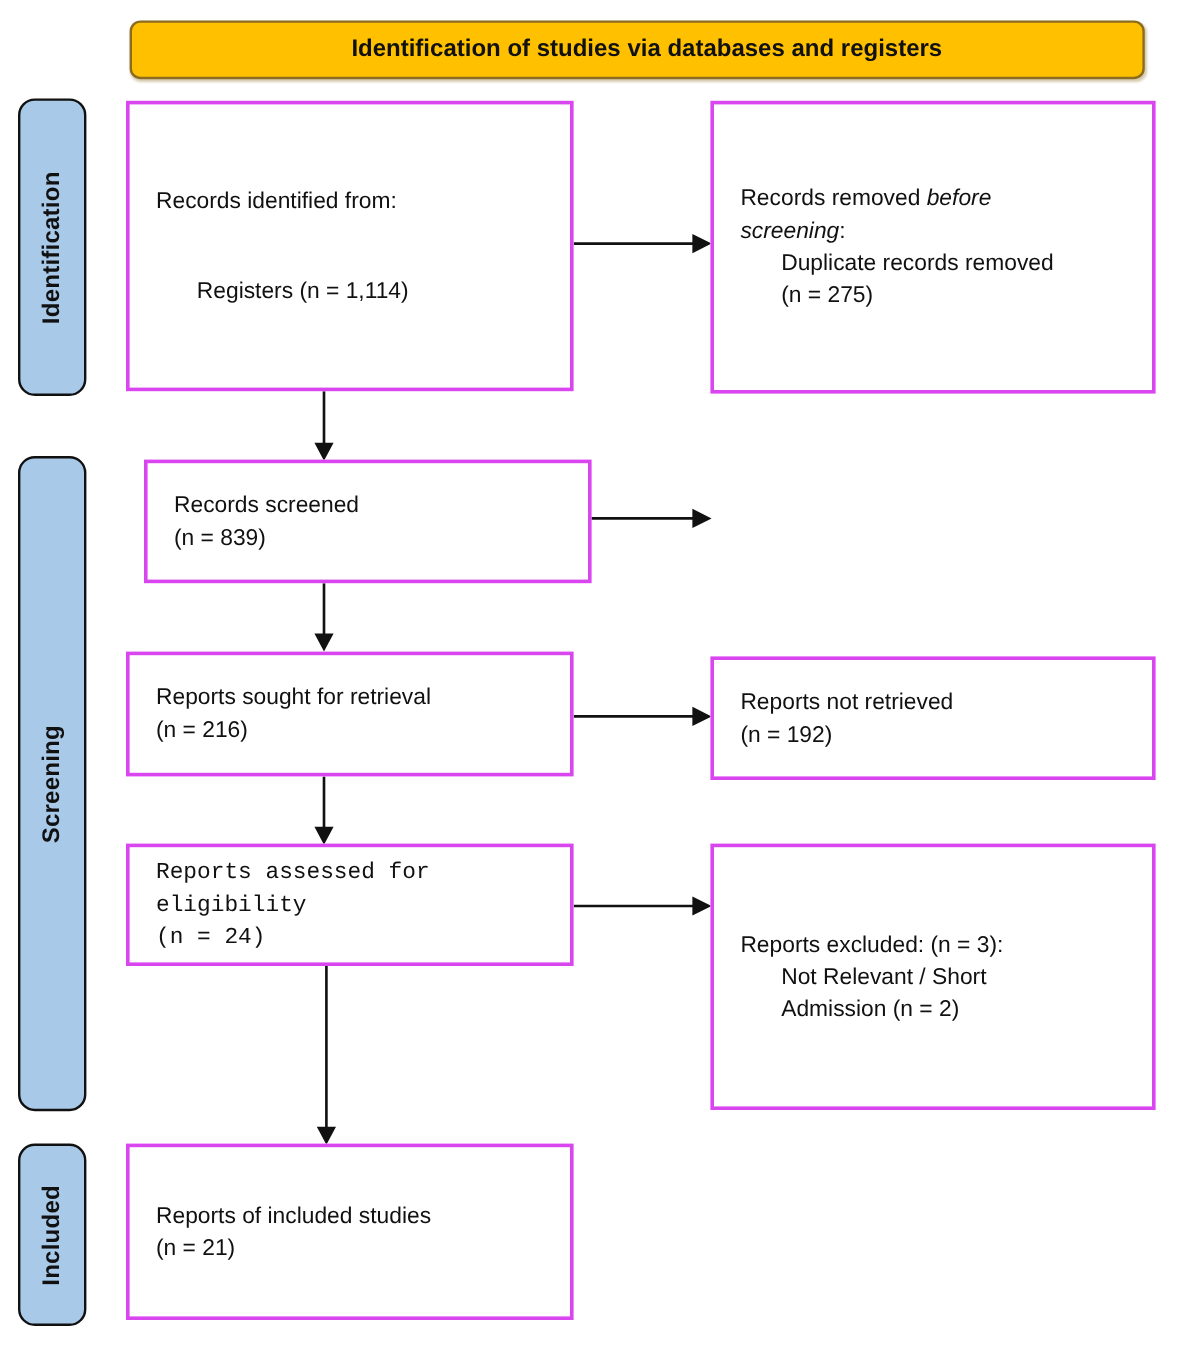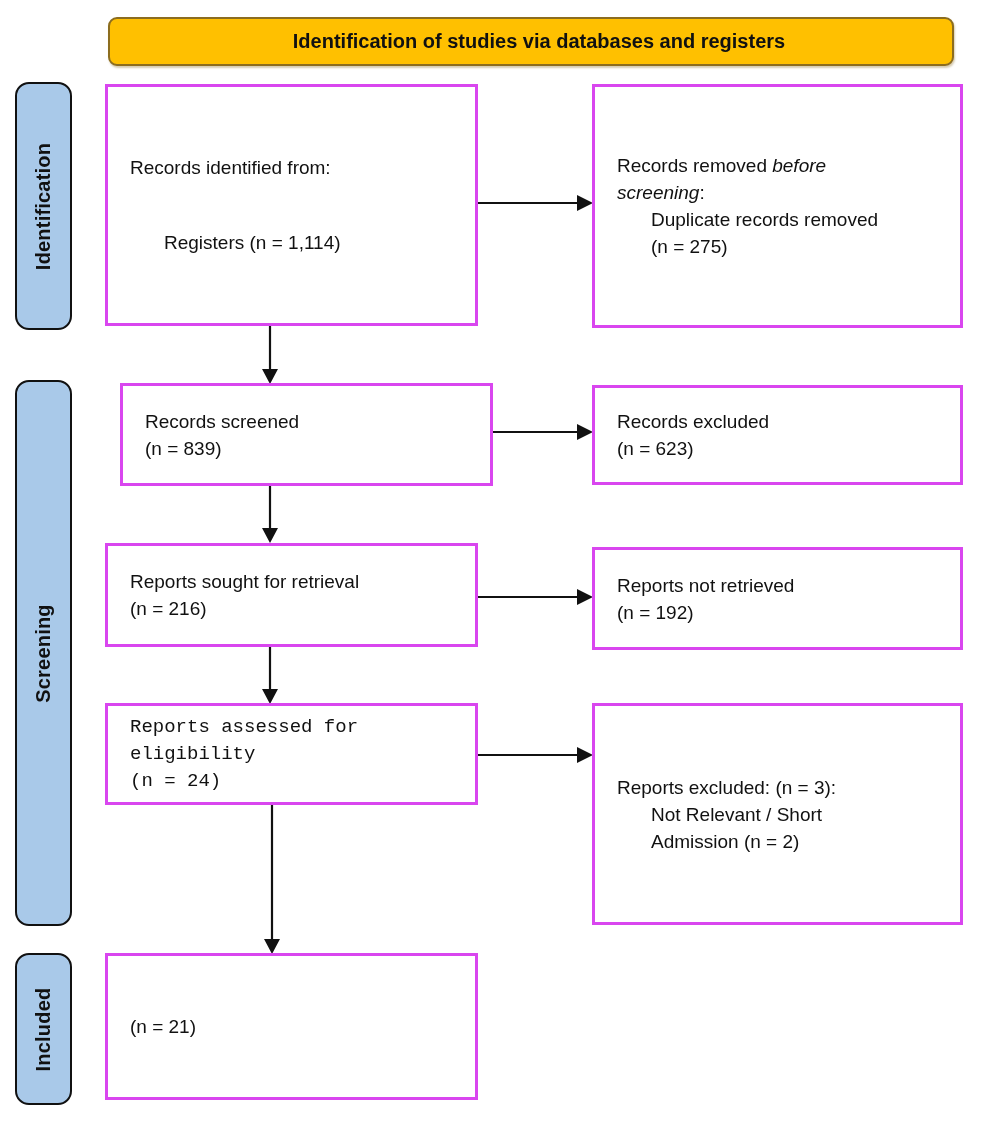--- a/index.html
+++ b/index.html
@@ -134,24 +134,20 @@
     <div class="line"><i>screening</i><span>:</span></div>
     <div class="line indent">Duplicate records removed</div>
     <div class="line indent">(n = 275)</div>
   </div>
 
   <div class="box" id="box-records-screened">
     <div class="line">Records screened</div>
     <div class="line">(n = 839)</div>
   </div>
 
-  <div class="box" id="box-records-excluded">
-    <div class="line">Records excluded</div>
-    <div class="line">(n = 623)</div>
-  </div>
 
   <div class="box" id="box-reports-sought">
     <div class="line">Reports sought for retrieval</div>
     <div class="line">(n = 216)</div>
   </div>
 
   <div class="box" id="box-reports-not-retrieved">
     <div class="line">Reports not retrieved</div>
     <div class="line">(n = 192)</div>
   </div>
@@ -161,16 +157,17 @@
     <div class="line">(n = 24)</div>
   </div>
 
   <div class="box" id="box-reports-excluded">
     <div class="line">Reports excluded: (n = 3):</div>
     <div class="line indent">Not Relevant / Short</div>
     <div class="line indent">Admission (n = 2)</div>
   </div>
 
   <div class="box" id="box-included-studies">
+    <div class="line">Reports of included studies</div>
     <div class="line">(n = 21)</div>
   </div>
 
 </div>
 
 </body></html>

